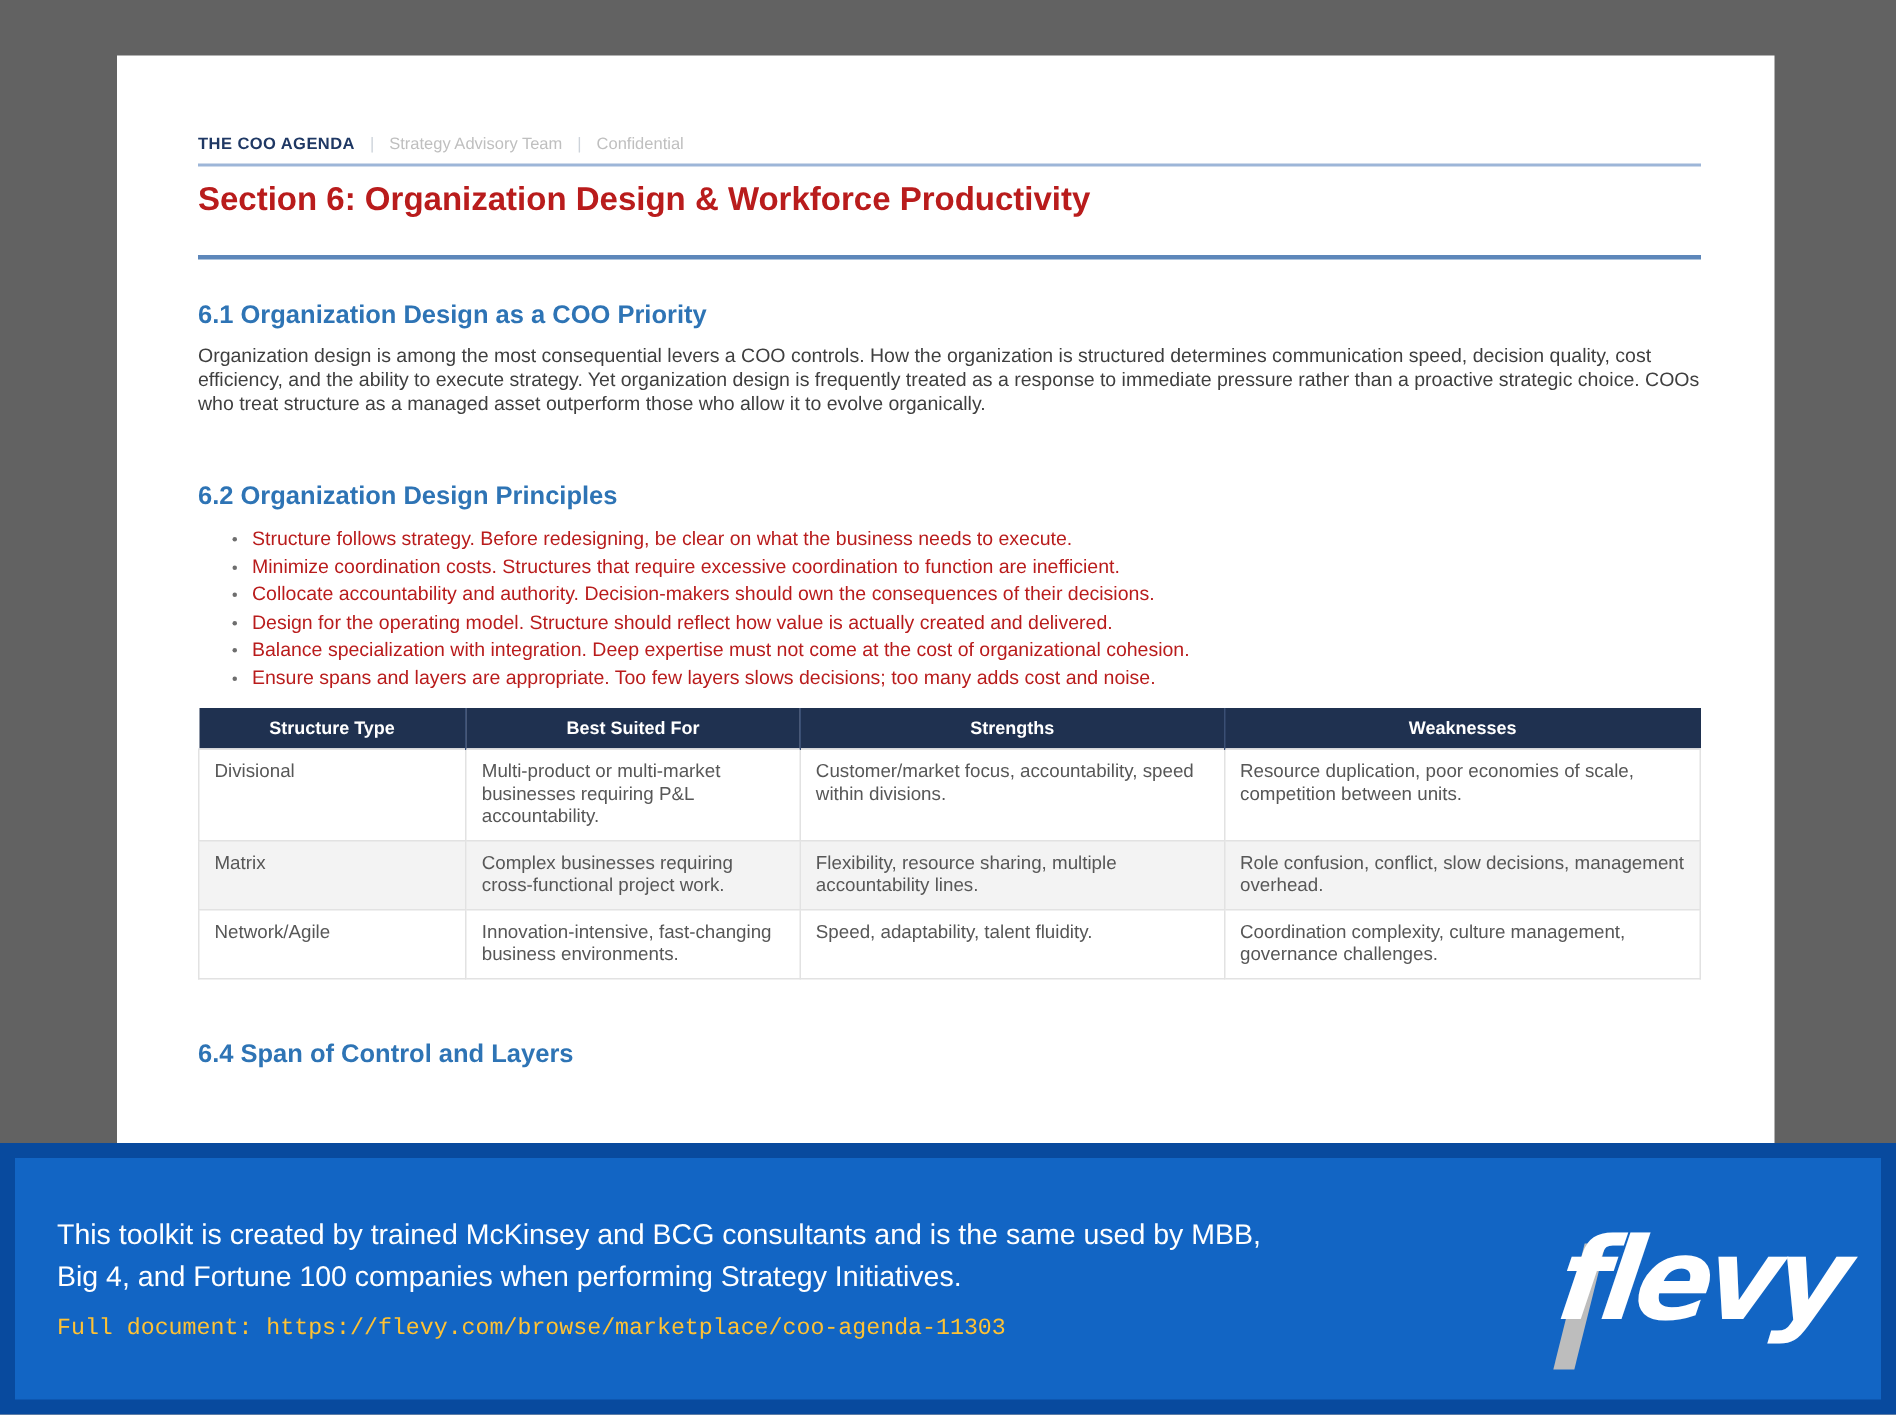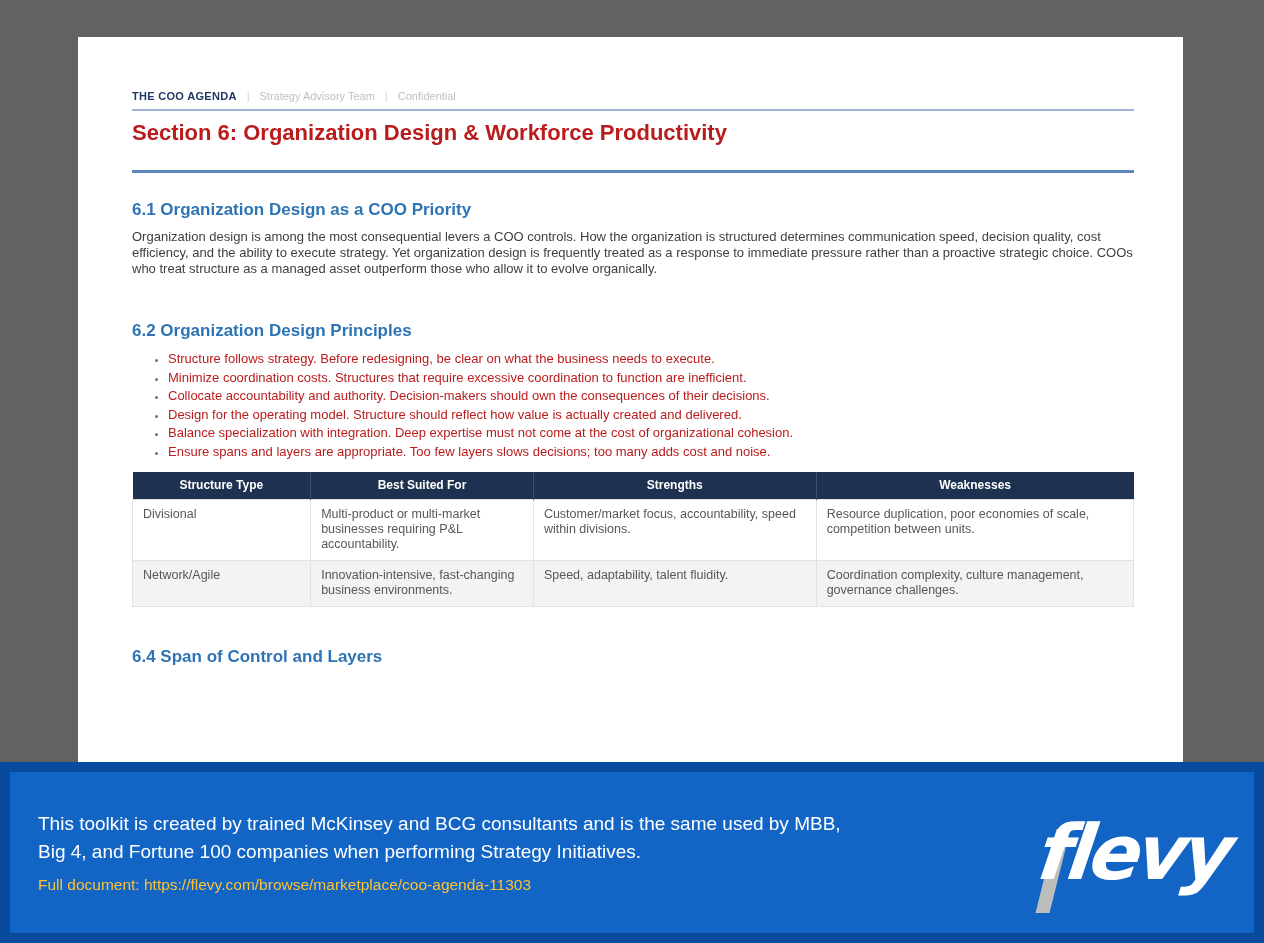--- a/index.html
+++ b/index.html
@@ -120,20 +120,21 @@
     font-size: 19px;
     line-height: 28px;
     width: 900px;
   }
   .banner-link {
     display: inline-block;
     margin-top: 10px;
     color: #ffc233;
     font-size: 15.5px;
     text-decoration: none;
+    font-family: Liberation Mono, monospace;
   }
 
   
   .logo {
     position: absolute;
     right: 22px; bottom: 16px;
     width: 200px; height: 104px;
   }
   .logo-stem {
     position: absolute;
@@ -205,20 +206,26 @@
           </tr>
         </thead>
         <tbody>
           <tr>
             <td>Divisional</td>
             <td>Multi-product or multi-market businesses requiring P&amp;L accountability.</td>
             <td>Customer/market focus, accountability, speed within divisions.</td>
             <td>Resource duplication, poor economies of scale, competition between units.</td>
           </tr>
           <tr>
+            <td>Matrix</td>
+            <td>Complex businesses requiring cross-functional project work.</td>
+            <td>Flexibility, resource sharing, multiple accountability lines.</td>
+            <td>Role confusion, conflict, slow decisions, management overhead.</td>
+          </tr>
+          <tr>
             <td>Network/Agile</td>
             <td>Innovation-intensive, fast-changing business environments.</td>
             <td>Speed, adaptability, talent fluidity.</td>
             <td>Coordination complexity, culture management, governance challenges.</td>
           </tr>
         </tbody>
       </table>
     </div>
 
     <div class="s4">

